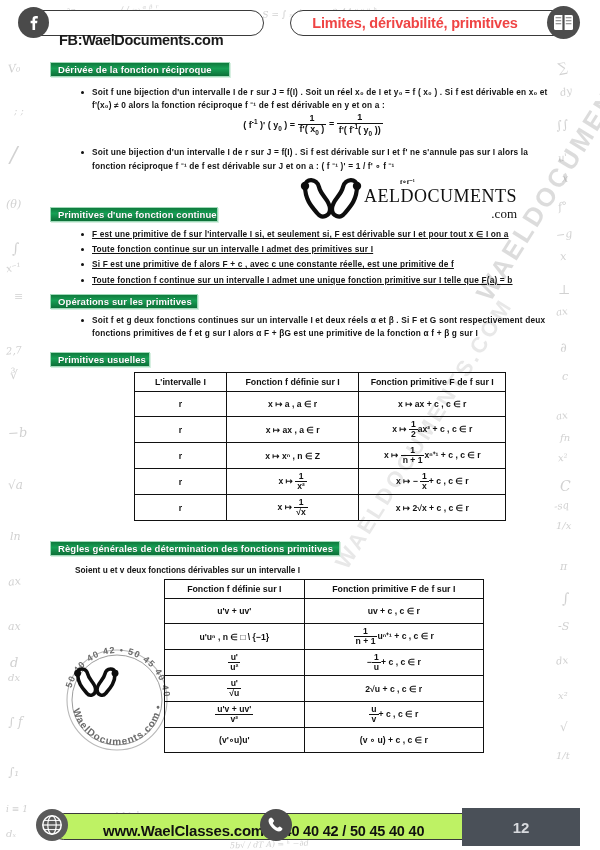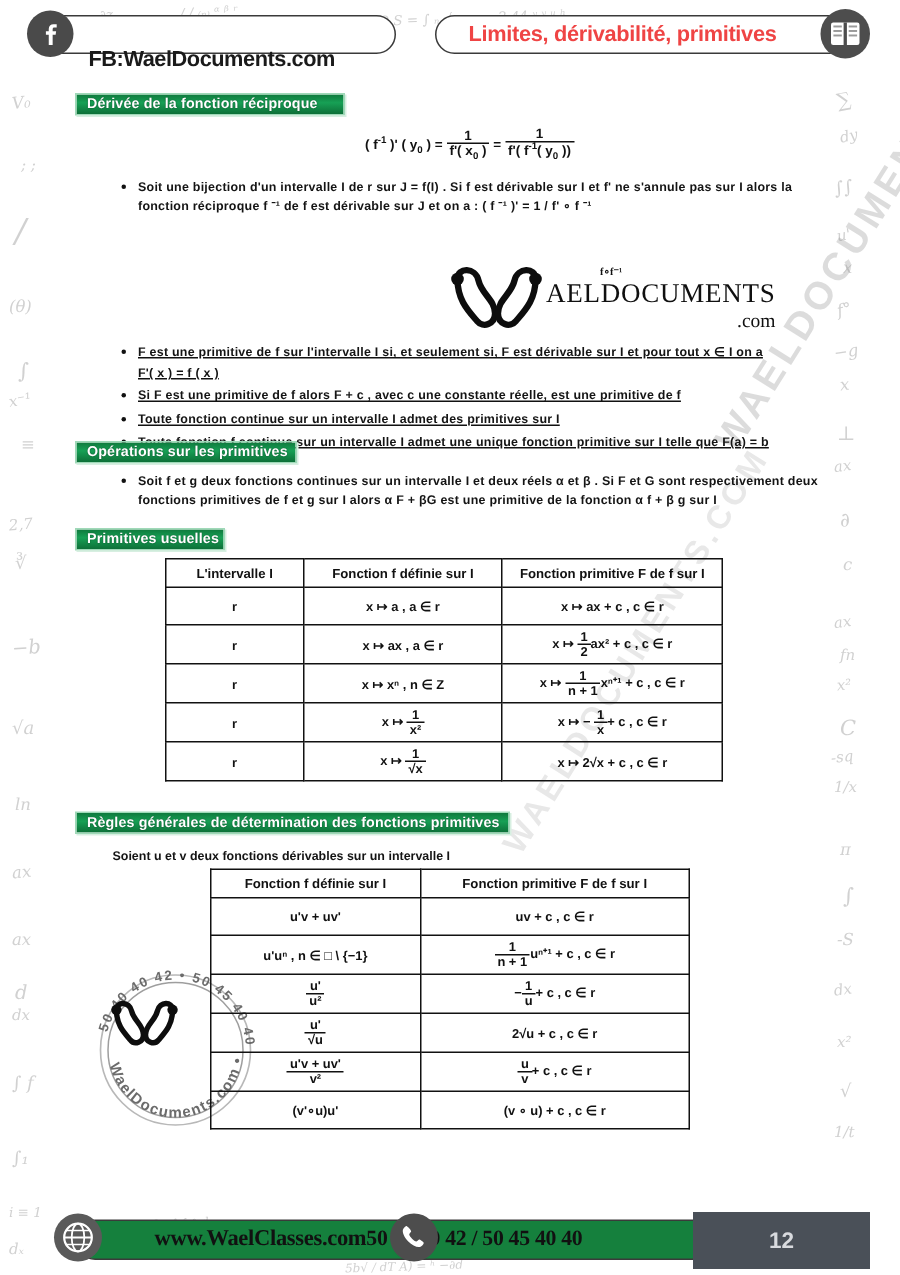--- a/index.html
+++ b/index.html
@@ -146,21 +146,21 @@
   table.grid th, table.grid td {
     border: 1px solid #111;
     text-align: center;
     font-size: 8.6px;
     font-weight: bold;
     color: #111;
     padding: 3px 4px;
   }
   table.grid th { font-size: 8.8px; padding: 4px 5px; }
   table.grid td { height: 25px; }
-  table.grid.outer { border: 1.7px solid #000; }
+  table.grid.outer { border: 1.7px solid #000; margin-left: 24px; }
 
   
   .wm-diag {
     position: absolute;
     color: rgba(140,140,140,.30);
     font-size: 26px; font-weight: bold;
     letter-spacing: 3px;
     transform: rotate(-58deg);
     transform-origin: left top;
     white-space: nowrap;
@@ -183,22 +183,22 @@
     position: absolute;
     z-index: 3; pointer-events: none;
   }
 
   
   .footer { position: absolute; left: 0; top: 806px; width: 600px; height: 44px; z-index: 6; }
   .foot-pill {
     position: absolute; left: 50px; top: 7px;
     width: 500px; height: 27px;
     border: 1.7px solid #3a3a3a; border-radius: 14px;
-    background: #15803d;
-    display: flex; align-items: center; font-family: Liberation Serif, serif;
+    background: #bef264;
+    display: flex; align-items: flex-end;
   }
   .foot-pill .web {
     font-size: 15px; font-weight: bold; color: #111;
     margin-left: 52px; letter-spacing: -.2px;
   }
   .foot-pill .tel {
     font-size: 14.5px; font-weight: bold; color: #111;
     letter-spacing: -.2px;
   }
   .globe-icon {
@@ -308,35 +308,38 @@
   </div>
 </div>
 
 <div class="content">
 
   <div class="sec-head" style="left:50px; top:62px; width:180px;">
     <span class="t">Dérivée de la fonction réciproque</span>
   </div>
 
   <div class="bullet-list" style="left:78px; top:86px; width:470px;">
+    <div class="bl-item">Soit f une bijection d'un intervalle I de r sur J = f(I) . Soit un réel x₀  de I et y₀ = f ( x₀ ) . Si f est dérivable en x₀  et f'(x₀) ≠ 0 alors la fonction réciproque f ⁻¹ de f est dérivable en y et on a :</div>
     <div class="formula-line" style="margin-top:-1px;">
       <span>( f<span class="sup">-1</span> )' ( y<span class="sub">0</span> ) =</span>
       <span class="frac"><span class="num">1</span><span class="den">f'( x<span class="sub">0</span> )</span></span>
       <span>=</span>
       <span class="frac"><span class="num">1</span><span class="den">f'( f<span class="sup">-1</span>( y<span class="sub">0</span> ))</span></span>
     </div>
     <div class="bl-item" style="margin-top:9px;">Soit une bijection d'un intervalle I de r sur J = f(I) . Si f est dérivable sur I et f' ne s'annule pas sur I alors la fonction réciproque f ⁻¹ de f est dérivable sur J et on a : ( f ⁻¹ )' = 1 / f' ∘ f ⁻¹</div>
   </div>
 
+  <div class="sec-head" style="left:50px; top:207px; width:168px;">
+    <span class="t">Primitives d'une fonction continue</span>
+  </div>
 
   <div class="bullet-list" style="left:78px; top:228px; width:470px;text-decoration:underline;">
     <div class="bl-item">F est une primitive de f sur l'intervalle I  si, et seulement si, F est dérivable sur I  et pour tout  x ∈ I  on a</div>
-    <div class="bl-item nob" style="margin-top:-1px;">F'( x ) = f ( x )</div>
+    <div class="bl-item">Toute fonction continue sur un intervalle I admet des primitives sur I</div>
     <div class="bl-item">Si F est une primitive de f alors F + c , avec c une constante réelle, est une primitive de f</div>
-    <div class="bl-item">Toute fonction continue sur un intervalle I admet des primitives sur I</div>
     <div class="bl-item">Toute fonction f continue sur un intervalle I  admet une unique fonction primitive sur I  telle que F(a) = b</div>
   </div>
 
   <div class="sec-head" style="left:50px; top:294px; width:148px;">
     <span class="t">Opérations sur les primitives</span>
   </div>
 
   <div class="bullet-list" style="left:78px; top:314px; width:478px;">
     <div class="bl-item">Soit f et g deux fonctions continues sur un intervalle I et deux réels α et β . Si F et G sont respectivement deux fonctions primitives de f et g sur I alors α F + βG est une primitive de la fonction α f + β g sur I</div>
   </div>

